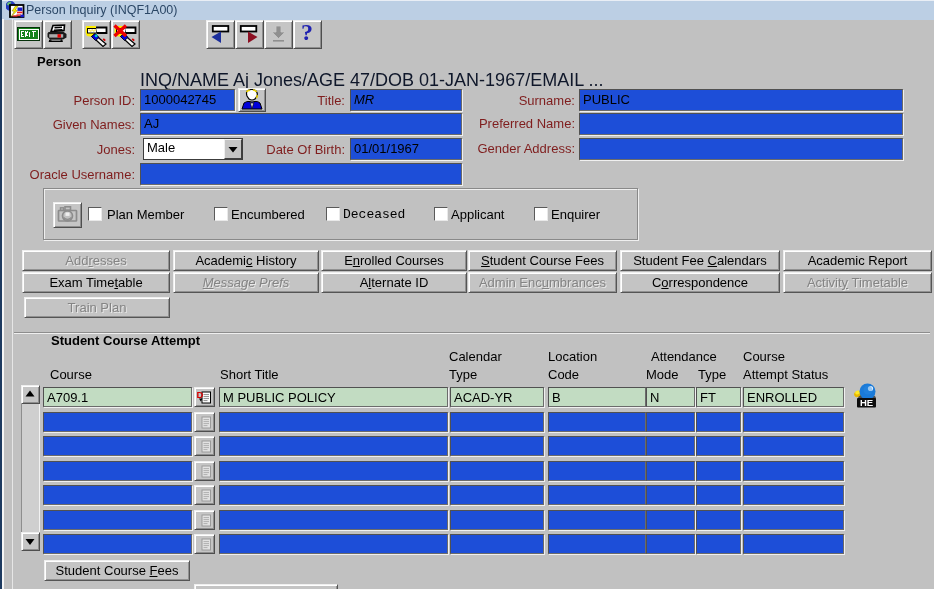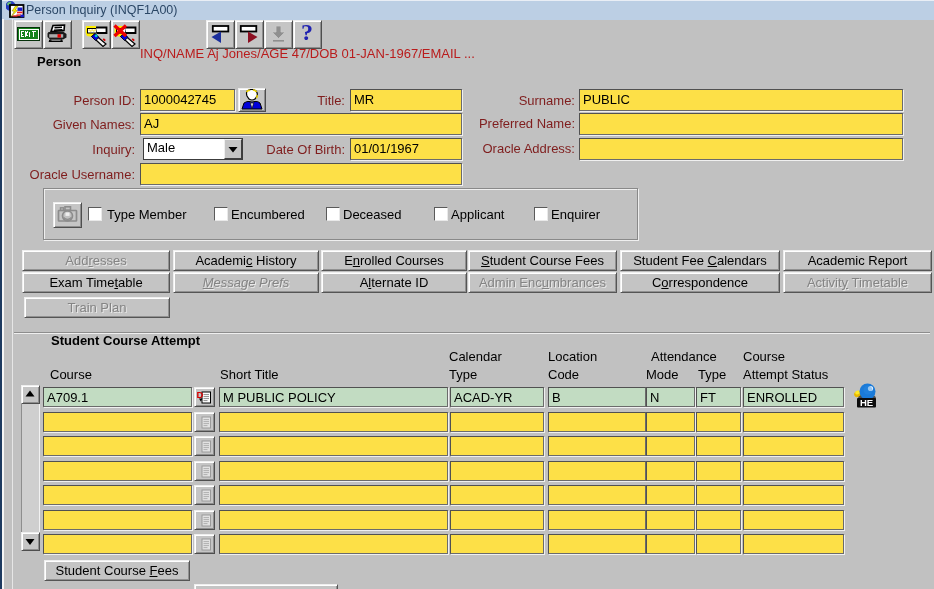--- a/index.html
+++ b/index.html
@@ -12,21 +12,21 @@
 #titlebar{left:2px;top:0;width:932px;height:19px;background:#bccfe4;border-top:1px solid #e9eef5;}
 #titletext{left:26px;top:3px;font-size:12.5px;color:#2b4766;}
 
 .tbtn{width:27px;height:27px;background:#c5c5c5;border-top:1px solid #eeeeee;border-left:1px solid #eeeeee;border-right:1px solid #4e4e4e;border-bottom:1px solid #4e4e4e;box-shadow:inset 1px 1px 0 #ffffff,inset -1px -1px 0 #8e8e8e;}
 
 .btn{background:#c4c4c4;border-top:1px solid #efefef;border-left:1px solid #efefef;border-right:1px solid #555555;border-bottom:1px solid #555555;box-shadow:inset 1px 1px 0 #ffffff,inset -1px -1px 0 #919191;text-align:center;font-size:13px;line-height:19px;color:#000;}
 .btn.dis{color:#848484;text-shadow:1px 1px 0 #e8e8e8;}
 
 .lbl{font-size:13px;color:#7f1d1d;text-align:right;}
 
-.fld{background:#fde047;border:1px solid #515151;border-bottom-color:#6b6b6b;border-right-color:#6b6b6b;box-shadow:1px 1px 0 rgba(255,255,255,.75);font-size:13px;line-height:20px;padding-left:3px;color:#000;}
+.fld{background:#1d4ed8;border:1px solid #515151;border-bottom-color:#6b6b6b;border-right-color:#6b6b6b;box-shadow:1px 1px 0 rgba(255,255,255,.75);font-size:13px;line-height:20px;padding-left:3px;color:#000;}
 .green{background:#c2dcc2;}
 
 .cb{width:12px;height:12px;background:#fff;border-top:1px solid #5a5a5a;border-left:1px solid #5a5a5a;border-right:1px solid #e9e9e9;border-bottom:1px solid #e9e9e9;}
 .cblbl{font-size:13px;color:#000;}
 u{text-decoration:underline;}
 </style>
 </head>
 <body>
 <div class="abs" id="titlebar"></div>
 <div class="abs" id="edge-navy"></div>
@@ -118,34 +118,34 @@
 </div>
 <div class="abs" style="left:270px;top:25px;">
 <svg width="17" height="18">
 <path d="M6,1 L11,1 L11,7 L15,7 L8.5,13.5 L2,7 L6,7 Z" fill="#8f8f8f" stroke="#c9c9c9" stroke-width="0.8"></path>
 <rect x="3" y="15" width="11" height="1.6" fill="#8f8f8f"></rect>
 </svg>
 </div>
 <div class="abs" style="left:296px;top:19px;width:22px;text-align:center;font-family:'Liberation Serif',serif;font-size:24px;font-weight:bold;color:#2022b0;">?</div>
 
 <div class="abs" style="left:37px;top:54px;font-weight:bold;">Person</div>
-<div class="abs" style="left:140px;top:46px;font-size:13px;color:#b91c1c;">INQ/NAME Aj Jones/AGE 47/DOB 01-JAN-1967/EMAIL ...</div>
+<div class="abs" style="left:140px;top:70px;font-size:18px;color:#0f172a;">INQ/NAME Aj Jones/AGE 47/DOB 01-JAN-1967/EMAIL ...</div>
 
 <div class="abs lbl" style="left:0;top:93px;width:135px;">Person ID:</div>
 <div class="abs lbl" style="left:0;top:117px;width:135px;">Given Names:</div>
-<div class="abs lbl" style="left:0;top:142px;width:135px;">Inquiry:</div>
+<div class="abs lbl" style="left:0;top:142px;width:135px;">Jones:</div>
 <div class="abs lbl" style="left:0;top:167px;width:135px;">Oracle Username:</div>
 <div class="abs lbl" style="left:250px;top:93px;width:95px;">Title:</div>
 <div class="abs lbl" style="left:255px;top:142px;width:90px;">Date Of Birth:</div>
 <div class="abs lbl" style="left:440px;top:93px;width:135px;">Surname:</div>
 <div class="abs lbl" style="left:440px;top:116px;width:135px;">Preferred Name:</div>
-<div class="abs lbl" style="left:440px;top:141px;width:135px;">Oracle Address:</div>
+<div class="abs lbl" style="left:440px;top:141px;width:135px;">Gender Address:</div>
 
 <div class="abs fld" style="left:140px;top:89px;width:90px;height:20px;">1000042745</div>
-<div class="abs fld" style="left:350px;top:89px;width:107px;height:20px;">MR</div>
+<div class="abs fld" style="left:350px;top:89px;width:107px;height:20px;font-style:italic;">MR</div>
 <div class="abs fld" style="left:579px;top:89px;width:319px;height:20px;">PUBLIC</div>
 <div class="abs fld" style="left:140px;top:113px;width:317px;height:20px;">AJ</div>
 <div class="abs fld" style="left:579px;top:113px;width:319px;height:20px;"></div>
 <div class="abs fld" style="left:350px;top:138px;width:107px;height:20px;">01/01/1967</div>
 <div class="abs fld" style="left:579px;top:138px;width:319px;height:20px;"></div>
 <div class="abs fld" style="left:140px;top:163px;width:317px;height:20px;"></div>
 
 <div class="abs tbtn" style="left:238px;top:88px;width:26px;height:22px;">
 <svg width="26" height="21" style="position:absolute;left:0;top:0;">
 <path d="M8,2 Q13,-1 17,2 Q19,4 18,7 L16,10 Q13,12 10,10 L8,7 Q7,4 8,2" fill="#fff" stroke="#000" stroke-width="1.2"></path>
@@ -169,25 +169,25 @@
 <svg width="27" height="24">
 <rect x="4.5" y="7.5" width="18" height="10.5" rx="0.5" fill="none" stroke="#8c8c8c" stroke-width="1.7"></rect>
 <rect x="6.5" y="4.8" width="3" height="2.6" fill="none" stroke="#8c8c8c" stroke-width="1.4"></rect>
 <rect x="11" y="3.8" width="5.5" height="3.4" fill="none" stroke="#8c8c8c" stroke-width="1.6"></rect>
 <circle cx="13.5" cy="12.8" r="5" fill="#c2c2c2" stroke="#8c8c8c" stroke-width="1.7"></circle>
 <rect x="11.5" y="9.5" width="4" height="3.4" fill="#efefef"></rect>
 <path d="M10,14 Q13.5,17.5 17,14 L17,15.5 Q13.5,18.5 10,15.5 Z" fill="#8c8c8c"></path>
 </svg>
 </div>
 <div class="abs cb" style="left:88px;top:207px;"></div>
-<div class="abs cblbl" style="left:107px;top:207px;">Type Member</div>
+<div class="abs cblbl" style="left:107px;top:207px;">Plan Member</div>
 <div class="abs cb" style="left:214px;top:207px;"></div>
 <div class="abs cblbl" style="left:231px;top:207px;">Encumbered</div>
 <div class="abs cb" style="left:326px;top:207px;"></div>
-<div class="abs cblbl" style="left:343px;top:207px;">Deceased</div>
+<div class="abs cblbl" style="left:343px;top:207px;font-family:Liberation Mono, monospace;">Deceased</div>
 <div class="abs cb" style="left:434px;top:207px;"></div>
 <div class="abs cblbl" style="left:451px;top:207px;">Applicant</div>
 <div class="abs cb" style="left:534px;top:207px;"></div>
 <div class="abs cblbl" style="left:551px;top:207px;">Enquirer</div>
 
 <div class="abs btn dis" style="left:22px;top:250px;width:146px;height:19px;">Add<u>r</u>esses</div>
 <div class="abs btn" style="left:173px;top:250px;width:144px;height:19px;">Academi<u>c</u> History</div>
 <div class="abs btn" style="left:321px;top:250px;width:144px;height:19px;">E<u>n</u>rolled Courses</div>
 <div class="abs btn" style="left:468px;top:250px;width:147px;height:19px;"><u>S</u>tudent Course Fees</div>
 <div class="abs btn" style="left:620px;top:250px;width:158px;height:19px;">Student Fee <u>C</u>alendars</div>

